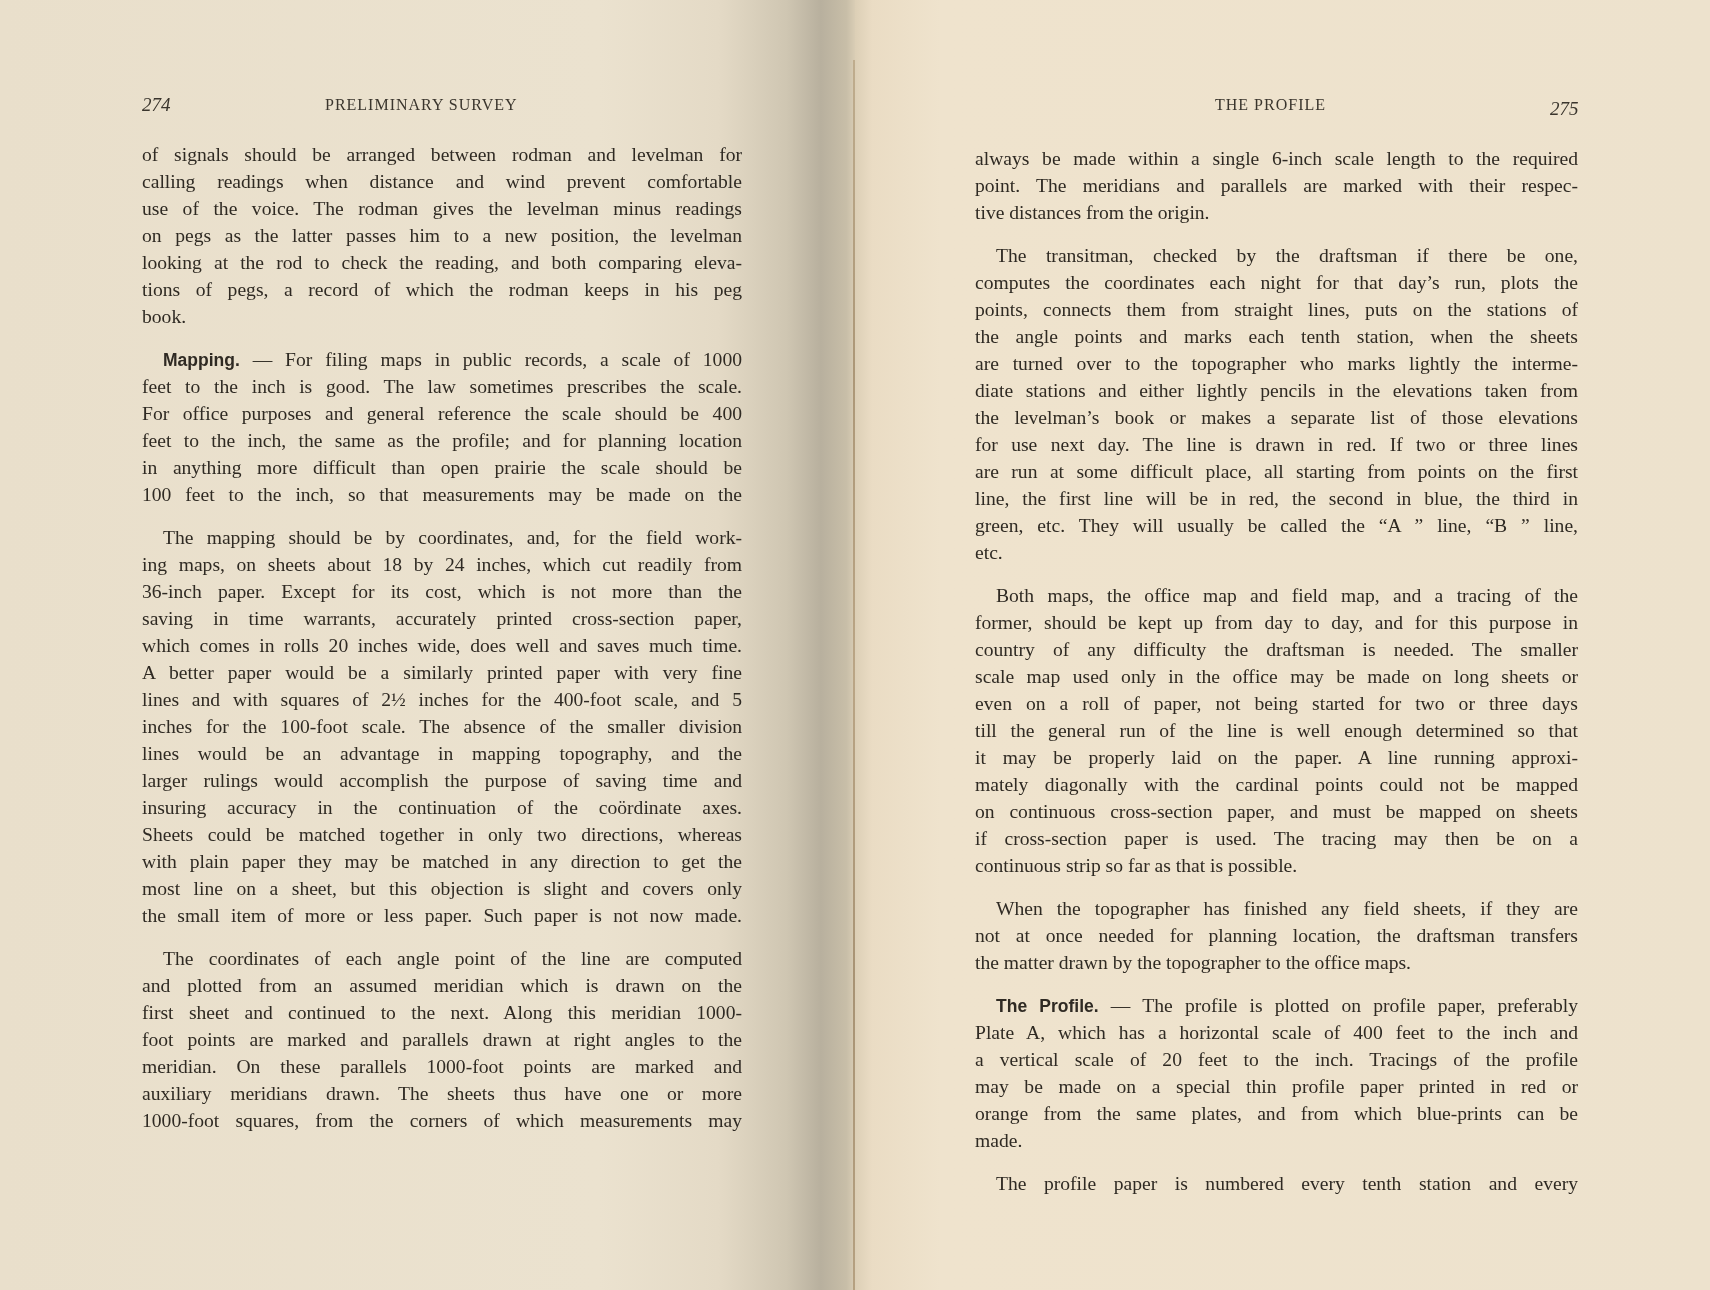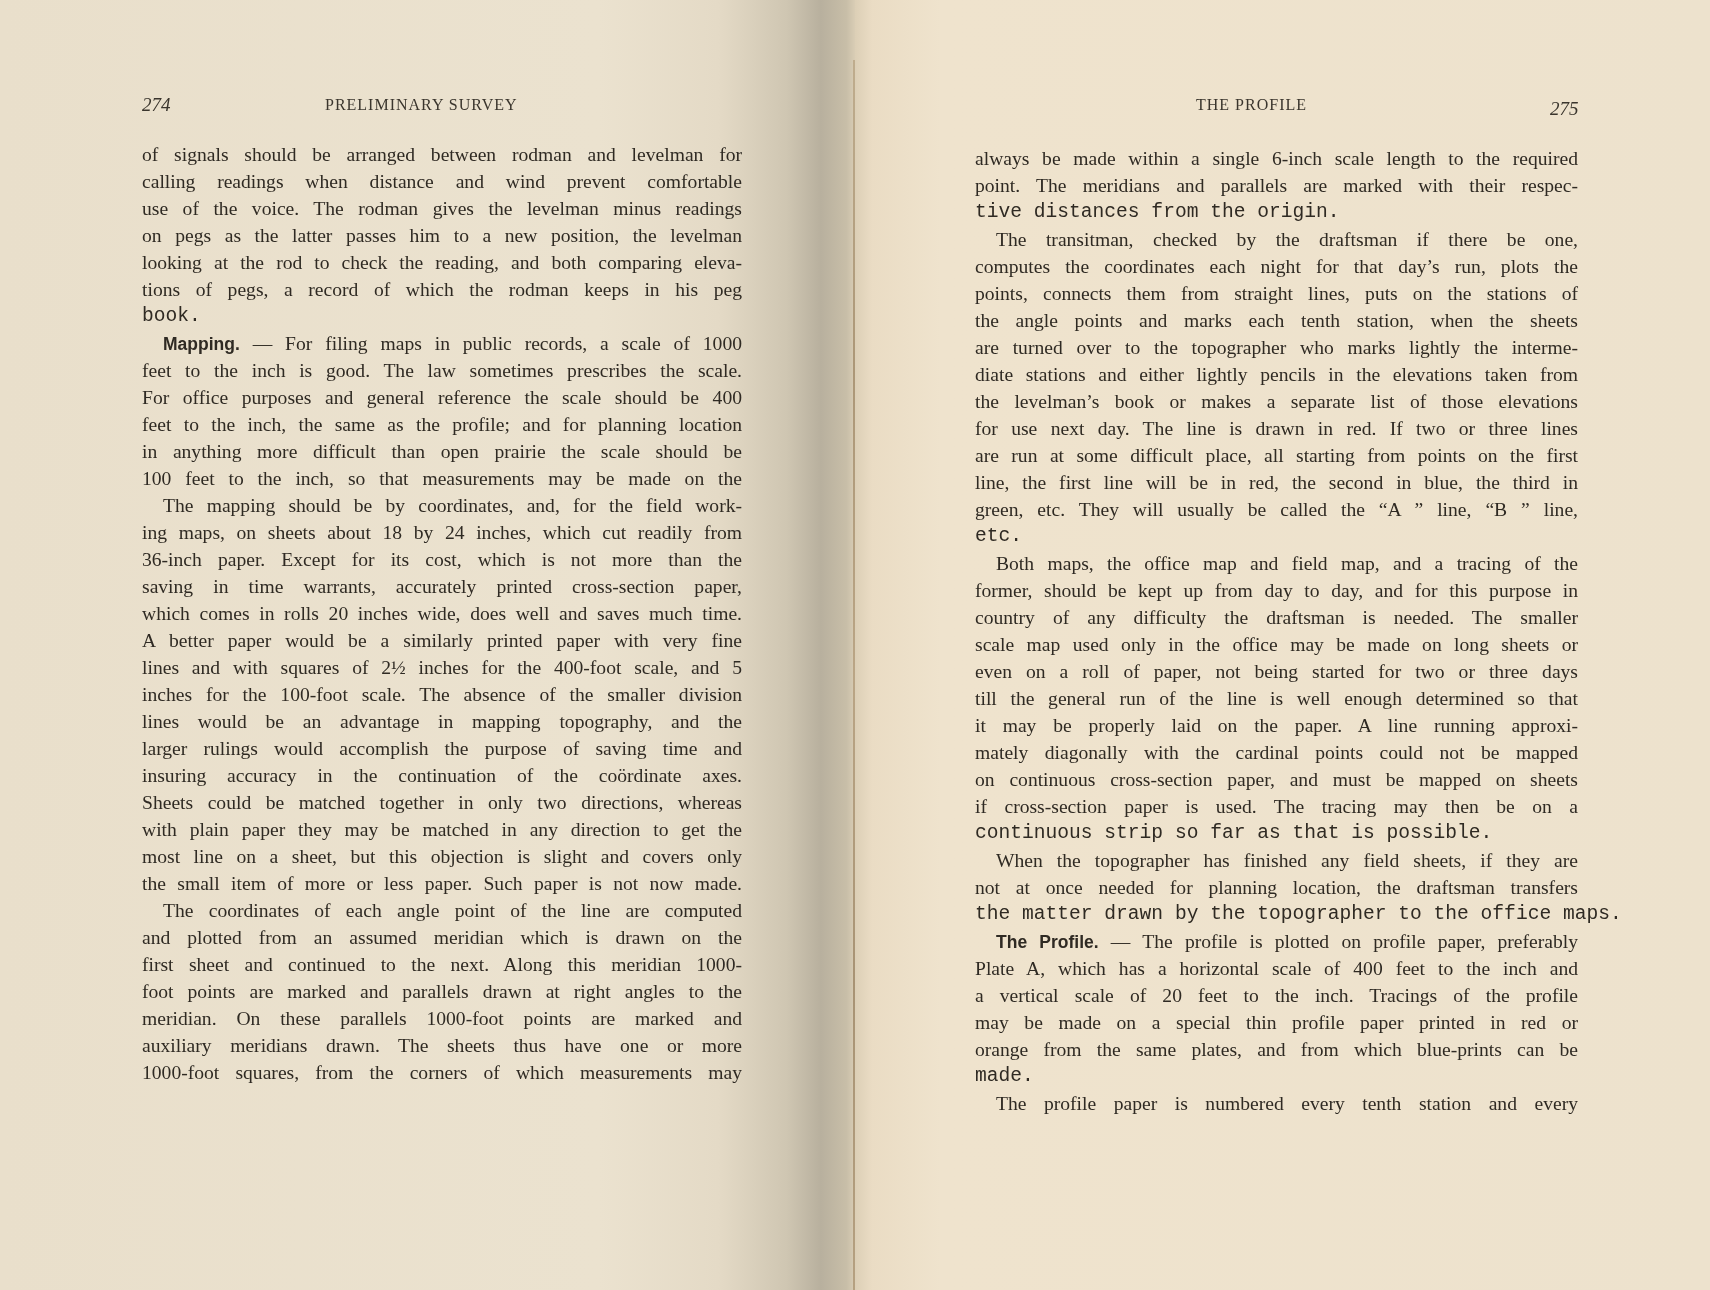--- a/index.html
+++ b/index.html
@@ -35,22 +35,22 @@
     .text-block {
       position: absolute;
       font-size: 19.6px; line-height: 27px;
       text-align: justify;
       color: #2f2a23;
     }
     .line {
       display: block; text-align: justify; text-align-last: justify;
       white-space: nowrap; height: 27px;
     }
-    .line.last { text-align-last: left; font-family: Liberation Mono, monospace; }
-    .line.indent { padding-left: 21px; }
+    .line.last { text-align-last: left; }
+    .line.indent { padding-left: 21px; margin-top: 16px; }
     .bold { font-weight: bold; font-family: "Liberation Sans", "DejaVu Sans", sans-serif; font-size: 17.5px; }
   </style>
 </head>
 <body>
 
 <div class="page page-left">
   <span class="page-num" style="left:142px;">274</span>
   <span class="running-head" style="left:325px;">PRELIMINARY SURVEY</span>
   <div class="text-block" id="left-text" style="left:142px; top:141px; width:600px;">
       <span class="line">of signals should be arranged between rodman and levelman for</span>
@@ -87,21 +87,21 @@
       <span class="line">foot points are marked and parallels drawn at right angles to the</span>
       <span class="line">meridian.  On these parallels 1000-foot points are marked and</span>
       <span class="line">auxiliary meridians drawn.  The sheets thus have one or more</span>
       <span class="line">1000-foot squares, from the corners of which measurements may</span>
     </div>
 </div>
 
 <div class="spine"></div>
 
 <div class="page page-right">
-  <span class="running-head" style="left:341px;text-align:right;">THE PROFILE</span>
+  <span class="running-head" style="left:360px;text-align:right;">THE PROFILE</span>
   <span class="page-num" style="left:695px; top:98px;text-align:right;">275</span>
   <div class="text-block" id="right-text" style="left:120px; top:145px; width:603px;">
       <span class="line">always be made within a single 6-inch scale length to the required</span>
       <span class="line">point.  The meridians and parallels are marked with their respec-</span>
       <span class="line last">tive distances from the origin.</span>
       <span class="line indent">The transitman, checked by the draftsman if there be one,</span>
       <span class="line">computes the coordinates each night for that day’s run, plots the</span>
       <span class="line">points, connects them from straight lines, puts on the stations of</span>
       <span class="line">the angle points and marks each tenth station, when the sheets</span>
       <span class="line">are turned over to the topographer who marks lightly the interme-</span>

